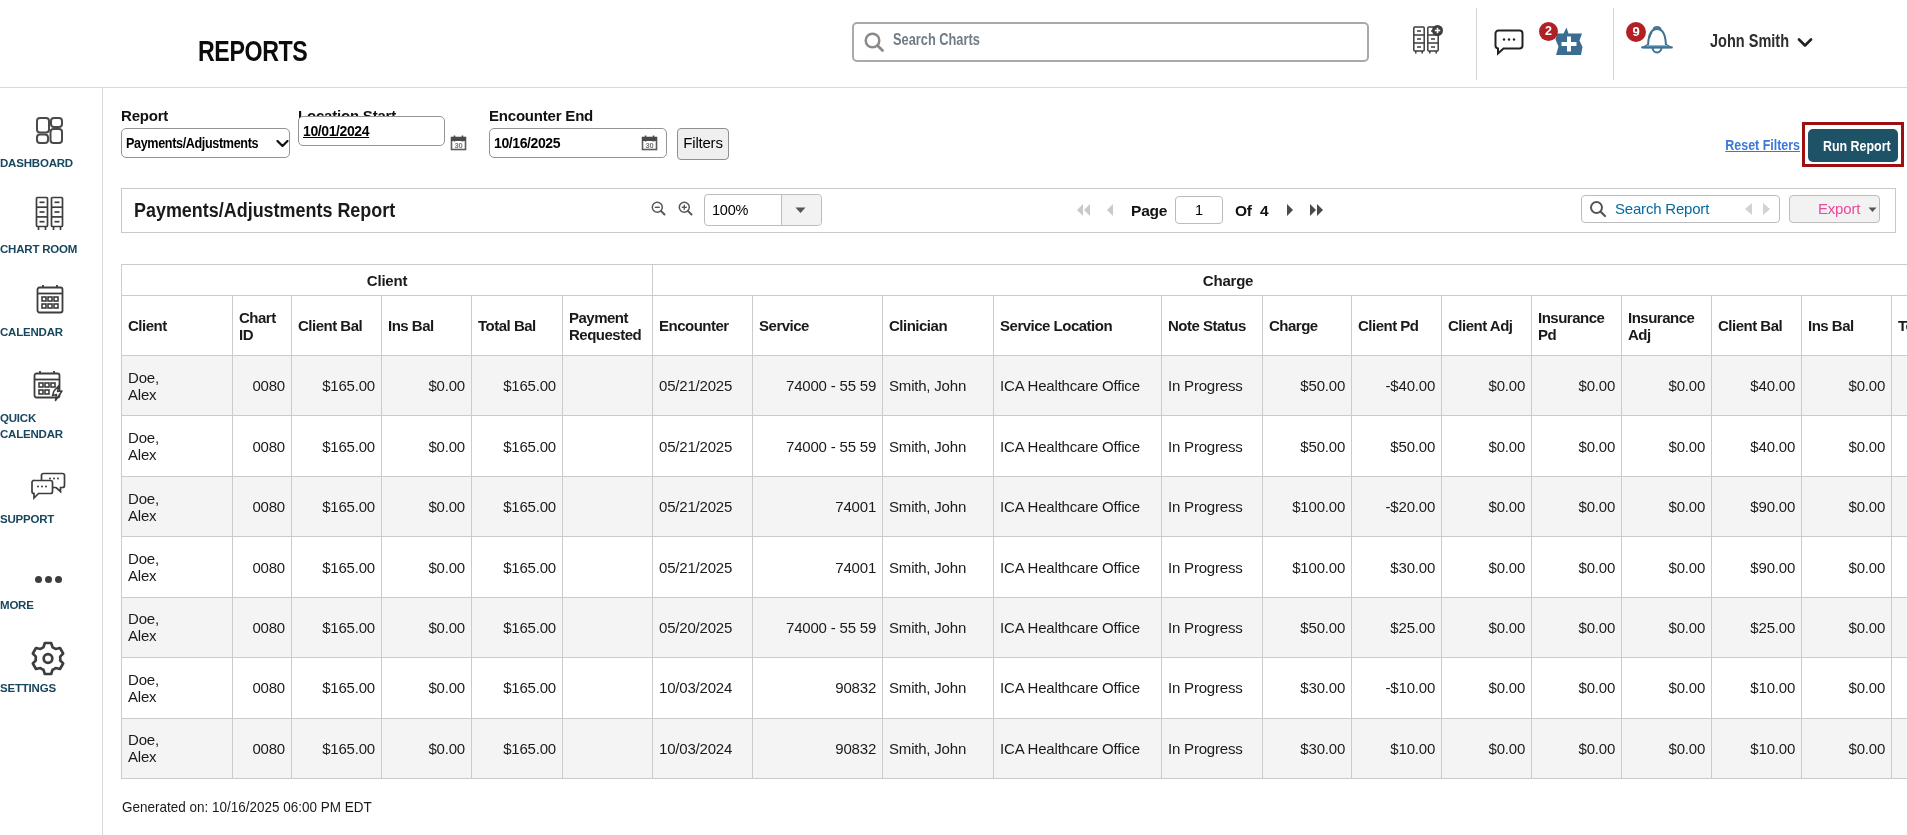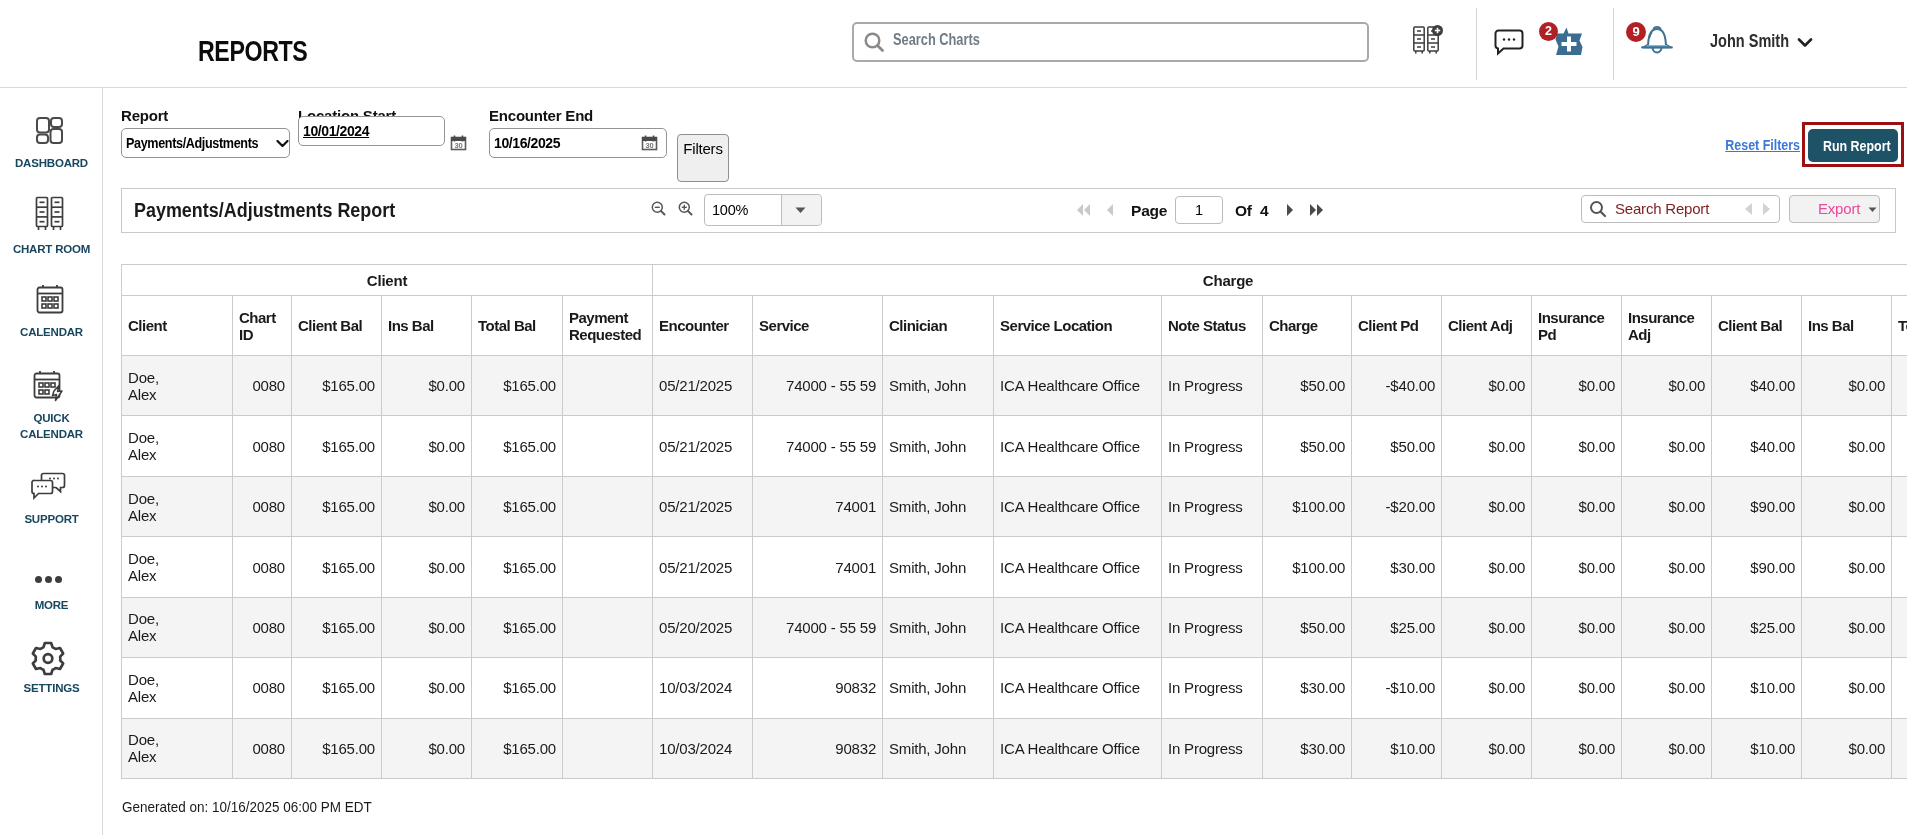--- a/index.html
+++ b/index.html
@@ -6,21 +6,21 @@
 html,body { width:1907px; height:835px; background:#fff; font-family:"Liberation Sans", sans-serif; overflow:hidden; }
 #page { position:relative; width:1907px; height:835px; letter-spacing:-0.2px; }
 .abs { position:absolute; }
 
 
 #hdr { position:absolute; left:0; top:0; width:1907px; height:88px; background:#fff; border-bottom:1px solid #d9d9d9; }
 .vsep { position:absolute; top:8px; height:72px; width:1px; background:#d5d5d5; }
 
 
 #side { position:absolute; left:0; top:88px; width:103px; height:747px; background:#fff; border-right:1px solid #d9d9d9; }
-.navlbl { position:absolute; width:103px; text-align:center; font-weight:bold; font-size:11.5px; color:#17465f; letter-spacing:-0.2px; }
+.navlbl { position:absolute; width:103px; text-align:left; font-weight:bold; font-size:11.5px; color:#17465f; letter-spacing:-0.2px; }
 
 
 .flabel { position:absolute; font-weight:bold; font-size:15px; color:#111; }
 .ctl { position:absolute; height:30px; border:1px solid #949494; border-radius:5px; background:#fff; font-weight:bold; font-size:14px; color:#000; letter-spacing:-0.4px; line-height:28px; padding-left:4px; }
 .btn { position:absolute; background:#efefef; border:1px solid #8f8f8f; border-radius:4px; font-size:15px; color:#000; text-align:center; letter-spacing:-0.2px; }
 
 
 #panel { position:absolute; left:121px; top:188px; width:1775px; height:45px; border:1px solid #c9c9c9; background:#fff; }
 .tbtn { position:absolute; background:#f2f2f2; border:1px solid #bcbcbc; border-radius:4px; }
 
@@ -229,21 +229,21 @@
   <div class="flabel" style="left:489px; top:107px;">Encounter End</div>
   <div class="ctl" style="left:489px; top:128px; width:178px;">10/16/2025</div>
   <svg class="abs" style="left:641px; top:135px;" width="17" height="16" viewBox="0 0 17 16">
     <rect x="1.5" y="2.5" width="14" height="12" fill="none" stroke="#5c5c5c" stroke-width="1.6"></rect>
     <rect x="1.5" y="2.5" width="14" height="3" fill="#4a4a4a" stroke="#4a4a4a"></rect>
     <line x1="4.5" y1="0.5" x2="4.5" y2="6.5" stroke="#4a4a4a" stroke-width="1.6"></line>
     <line x1="12.5" y1="0.5" x2="12.5" y2="6.5" stroke="#4a4a4a" stroke-width="1.6"></line>
     <text x="8.5" y="12.5" font-size="7.5" font-weight="bold" fill="#777" text-anchor="middle" font-family="Liberation Sans">30</text>
   </svg>
 
-  <div class="btn" style="left:677px; top:134px; width:52px; height:48px; line-height:28px;">Filters</div>
+  <div class="btn" style="left:677px; top:128px; width:52px; height:32px; line-height:28px;">Filters</div>
 
   <div class="abs" style="right:107px; top:136px; font-weight:bold; font-size:15px; color:#3b77d9; text-decoration:underline; letter-spacing:0; transform:scaleX(0.83); transform-origin:100% 0;">Reset Filters</div>
   <div class="abs" style="left:1802px; top:122px; width:102px; height:45px; border:3px solid #9b1010;"></div>
   <div class="abs" style="left:1808px; top:129px; width:90px; height:33px; background:#1e5266; border-radius:5px; color:#fff; font-weight:bold; font-size:15px; text-align:right; line-height:33px; letter-spacing:0;"><span style="display:inline-block; transform:scaleX(0.83);">Run Report</span></div>
 
   <div id="panel"></div>
   <div class="abs" style="left:134px; top:199px; font-weight:bold; font-size:19.5px; color:#1a1a1a; letter-spacing:0; transform:scaleX(0.92); transform-origin:0 0;">Payments/Adjustments Report</div>
 
   <svg class="abs" style="left:651px; top:201px;" width="15" height="15" viewBox="0 0 15 15">
       <circle cx="6.3" cy="6.3" r="5" fill="none" stroke="#555" stroke-width="1.5"></circle>
@@ -281,21 +281,21 @@
   <svg class="abs" style="left:1309px; top:203px;" width="16" height="14" viewBox="0 0 16 14">
       <path d="M1 1 L7 7 L1 13 Z" fill="#4a4a4a"></path>
       <path d="M8 1 L14 7 L8 13 Z" fill="#4a4a4a"></path>
     </svg>
 
   <div class="abs" style="left:1581px; top:195px; width:199px; height:28px; border:1px solid #bcbcbc; border-radius:4px; background:#fff;"></div>
   <svg class="abs" style="left:1589px; top:200px;" width="18" height="18" viewBox="0 0 18 18">
       <circle cx="7.5" cy="7.5" r="5.5" fill="none" stroke="#555" stroke-width="2"></circle>
       <line x1="11.5" y1="11.5" x2="16" y2="16" stroke="#555" stroke-width="2.2" stroke-linecap="round"></line>
     </svg>
-  <div class="abs" style="left:1615px; top:200px; font-size:15px; color:#7f1d1d;">Search Report</div>
+  <div class="abs" style="left:1615px; top:200px; font-size:15px; color:#0369a1;">Search Report</div>
   <svg class="abs" style="left:1743px; top:202px;" width="10" height="14" viewBox="0 0 10 14">
       <path d="M9 1 L2 7 L9 13 Z" fill="#d2d2d2"></path>
     </svg>
   <svg class="abs" style="left:1762px; top:202px;" width="10" height="14" viewBox="0 0 10 14">
       <path d="M1 1 L8 7 L1 13 Z" fill="#d2d2d2"></path>
     </svg>
 
   <div class="tbtn" style="left:1789px; top:195px; width:91px; height:28px;"></div>
   <div class="abs" style="left:1818px; top:200px; font-size:15px; color:#ec4899;">Export</div>
   <svg class="abs" style="left:1868px; top:207px;" width="9" height="6" viewBox="0 0 9 6">

